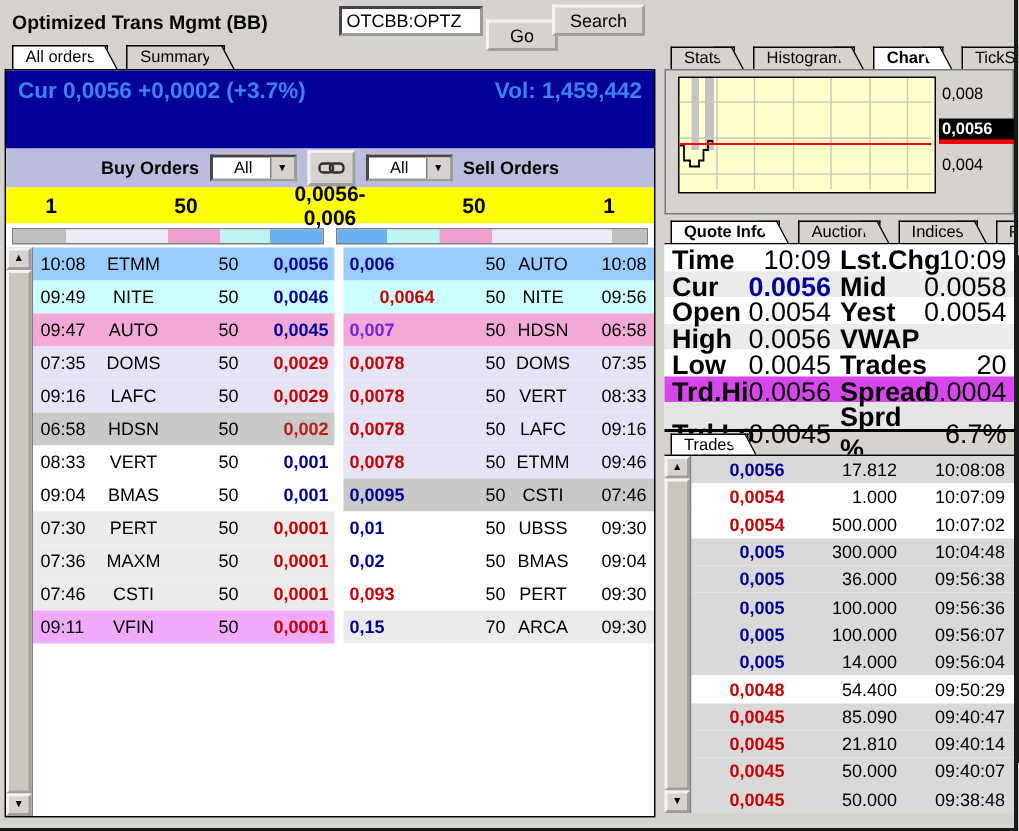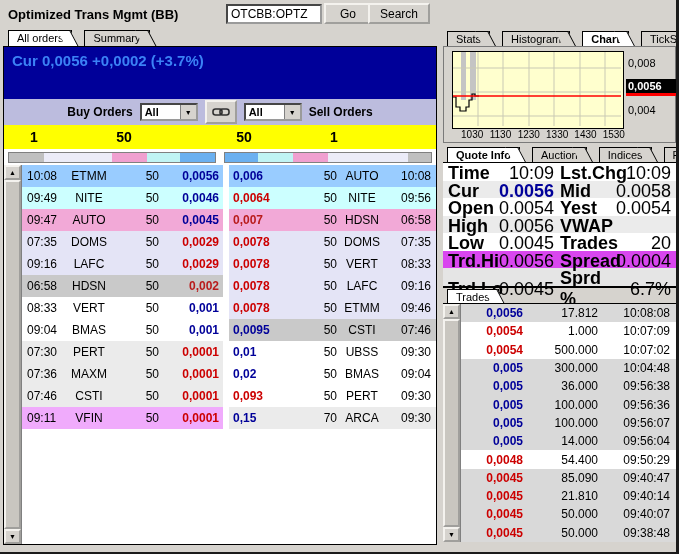--- a/index.html
+++ b/index.html
@@ -8,21 +8,21 @@
   .edge-right{position:absolute;right:0;top:0;width:3px;height:554px;background:#1a1a1a;}
   .edge-bottom{position:absolute;left:0;bottom:0;width:679px;height:2px;background:#1a1a1a;}
 
   
   .topbar{position:absolute;left:0;top:0;width:440px;height:28px;}
   .app-title{position:absolute;left:8px;top:7px;font-weight:bold;font-size:13px;}
   .sym-input{position:absolute;left:226px;top:4px;width:86px;height:16px;border:2px inset #9a9a9a;
              background:#fff;font-family:"Liberation Sans",sans-serif;font-size:12px;padding:0 3px;}
   .btn{position:absolute;top:3px;height:21px;background:#d6d3ce;border:2px outset #f4f2ee;
        font-family:"Liberation Sans",sans-serif;font-size:12px;text-align:center;line-height:17px;cursor:default;}
-  .btn-go{left:324px;width:48px;}
+  .btn-go{left:324px;width:48px;margin-top:10px;}
   .btn-search{left:368px;width:62px;}
 
   
   .tabrow{position:absolute;display:flex;align-items:flex-end;height:17px;}
   .tab{position:relative;height:15px;line-height:15px;padding:0 8px 0 8px;margin-right:12px;
        background:#d6d3ce;border:1px solid #000;border-bottom:none;font-size:11px;white-space:nowrap;}
   .tab::after{content:"";position:absolute;top:-1px;right:-8px;width:12px;height:16px;
        background:inherit;border-top:1px solid #000;border-right:1px solid #000;
        transform:skewX(28deg);transform-origin:bottom left;}
   .tab.active{background:#fff;}
@@ -30,21 +30,21 @@
 
   
   .left-panel{position:absolute;left:3px;top:46px;width:434px;height:499px;border:1px solid #000;
               background:#fff;box-sizing:border-box;}
   .quote-hdr{height:52px;background:#000099;color:#3b82f6;font-weight:bold;font-size:15px;
              display:flex;justify-content:space-between;padding:5px 8px 0 8px;box-sizing:border-box;}
   .ctrl-bar{height:26px;background:#bcbcde;display:flex;align-items:center;justify-content:center;gap:7px;
             font-weight:bold;font-size:12px;}
   .combo{width:58px;height:18px;background:#fff;border:2px inset #9a9a9a;display:flex;align-items:center;
          box-sizing:border-box;}
-  .combo .val{flex:1;padding-left:3px;font-weight:bold;font-size:11px;}
+  .combo .val{flex:1;padding-left:3px;font-weight:normal;font-size:11px;text-align:center;}
   .combo .arr{width:15px;height:100%;background:#d6d3ce;border-left:1px solid #808080;
               display:flex;align-items:center;justify-content:center;font-size:7px;}
   .link-btn{width:28px;height:20px;background:#d6d3ce;border:2px outset #f4f2ee;display:flex;
             align-items:center;justify-content:center;}
   .inside-row{height:24px;background:#ffff00;font-weight:bold;font-size:14px;display:flex;align-items:center;}
   .inside-row span{text-align:center;}
   .depth-strip{height:16px;background:#fff;display:flex;align-items:center;gap:8px;padding:0 4px;box-sizing:border-box;}
   .depth-bar{flex:1;height:9px;border:1px solid #808080;display:flex;}
   .depth-seg{height:100%;}
 
@@ -113,20 +113,21 @@
   </div>
 
   <div class="tabrow" style="left:8px;top:29px;">
       <div class="tab active">All orders</div>
       <div class="tab">Summary</div>
     </div>
 
   <div class="left-panel">
     <div class="quote-hdr">
       <span>Cur 0,0056 +0,0002 (+3.7%)</span>
+      <span>Vol: 1,459,442</span>
     </div>
     <div class="ctrl-bar">
       <span>Buy Orders</span>
       <div class="combo">
         <span class="val">All</span>
         <span class="arr">▼</span>
       </div>
       <div class="link-btn">
         <svg width="18" height="10" viewBox="0 0 18 10">
           <rect x="1" y="2" width="9" height="6" rx="2.5" fill="none" stroke="#303030" stroke-width="1.6"></rect>
@@ -135,20 +136,21 @@
       </div>
       <div class="combo">
         <span class="val">All</span>
         <span class="arr">▼</span>
       </div>
       <span>Sell Orders</span>
     </div>
     <div class="inside-row">
       <span style="width:60px;">1</span>
       <span style="width:120px;">50</span>
+      <span style="flex:1;">0,0056-0,006</span>
       <span style="width:120px;">50</span>
       <span style="width:60px;">1</span>
     </div>
     <div class="depth-strip">
       <div class="depth-bar" id="depth-left">
           <div class="depth-seg" style="width: 17%; background: rgb(192, 192, 192);"></div>
           <div class="depth-seg" style="width: 33%; background: rgb(236, 236, 248);"></div>
           <div class="depth-seg" style="width: 17%; background: rgb(240, 160, 208);"></div>
           <div class="depth-seg" style="width: 16%; background: rgb(192, 244, 244);"></div>
           <div class="depth-seg" style="width: 17%; background: rgb(107, 176, 240);"></div>
@@ -186,37 +188,37 @@
             </div>
           </div>
           <div class="book-row">
             <div class="half bid" style="background: rgb(204, 255, 255);">
               <span class="c-time">09:49</span>
               <span class="c-mm">NITE</span>
               <span class="c-size">50</span>
               <span class="c-price" style="color: rgb(0, 0, 153);">0,0046</span>
             </div>
             <div class="half gap"></div>
-            <div class="half ask" style="background: rgb(204, 255, 255);">
+            <div class="half ask" style="background: rgb(204, 255, 255); padding-left: 20px;">
               <span class="a-price" style="color: rgb(204, 0, 0);">0,0064</span>
               <span class="a-size">50</span>
               <span class="a-mm">NITE</span>
               <span class="a-time">09:56</span>
             </div>
           </div>
           <div class="book-row">
             <div class="half bid" style="background: rgb(242, 169, 215);">
               <span class="c-time">09:47</span>
               <span class="c-mm">AUTO</span>
               <span class="c-size">50</span>
               <span class="c-price" style="color: rgb(0, 0, 153);">0,0045</span>
             </div>
             <div class="half gap"></div>
             <div class="half ask" style="background: rgb(242, 169, 215);">
-              <span class="a-price" style="color: #b91c1c;">0,007</span>
+              <span class="a-price" style="color: #6d28d9;">0,007</span>
               <span class="a-size">50</span>
               <span class="a-mm">HDSN</span>
               <span class="a-time">06:58</span>
             </div>
           </div>
           <div class="book-row">
             <div class="half bid" style="background: rgb(228, 228, 246);">
               <span class="c-time">07:35</span>
               <span class="c-mm">DOMS</span>
               <span class="c-size">50</span>
@@ -377,28 +379,20 @@
             <line x1="0" y1="40" x2="168" y2="40"></line>
           <line x1="0" y1="64" x2="168" y2="64"></line>
         </g>
         <path d="M0,45 L3,45 L3,55 L7,55 L7,59 L13,59 L13,55 L16,55 L16,48 L19,48 L19,42 L22,42 L22,44 L26,44" fill="none" stroke="#000" stroke-width="1.2"></path>
         <line x1="0" y1="44" x2="168" y2="44" stroke="#ff0000" stroke-width="1.4"></line>
       </svg>
     </div>
     <span class="ylab" style="top:10px;">0,008</span>
     <div class="curbox">0,0056</div>
     <span class="ylab" style="top:57px;">0,004</span>
-    <div class="xlabs" id="xlabs">
-        <span>1030</span>
-        <span>1130</span>
-        <span>1230</span>
-        <span>1330</span>
-        <span>1430</span>
-        <span>1530</span>
-      </div>
   </div>
 
   <div class="tabrow q-tabs" id="quote-tabs">
       <div class="tab active bold">Quote Info</div>
       <div class="tab">Auction</div>
       <div class="tab">Indices</div>
       <div class="tab">Flow</div>
     </div>
 
   <div class="quote-table" id="quote-table">

